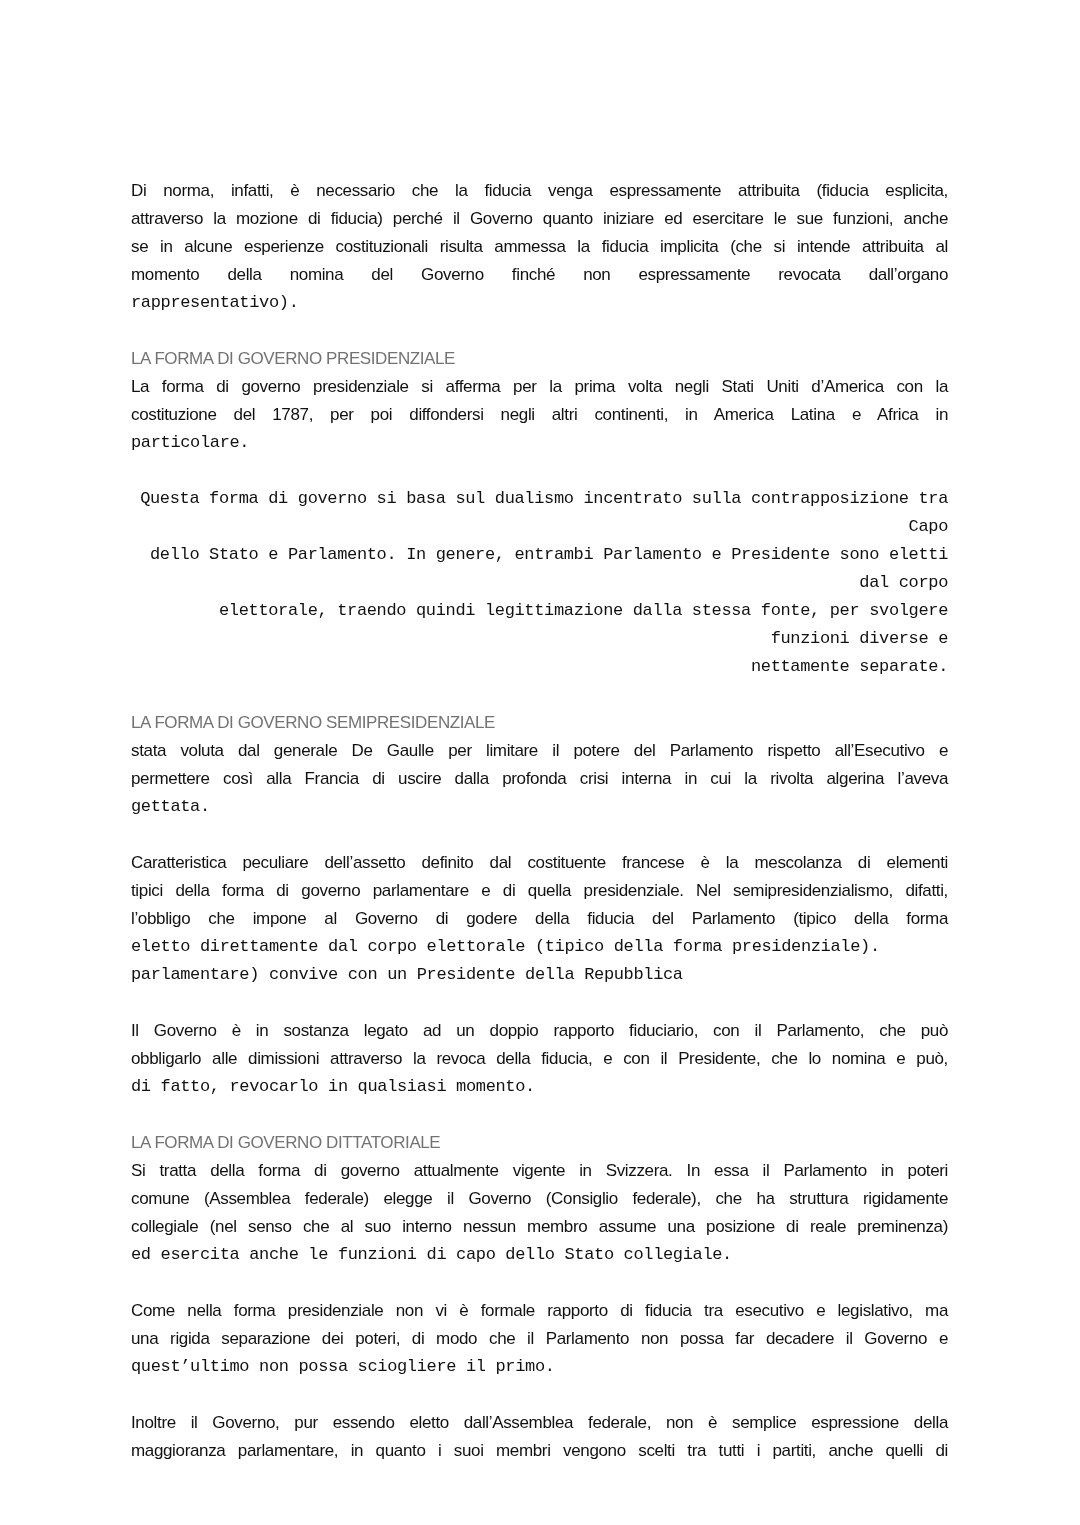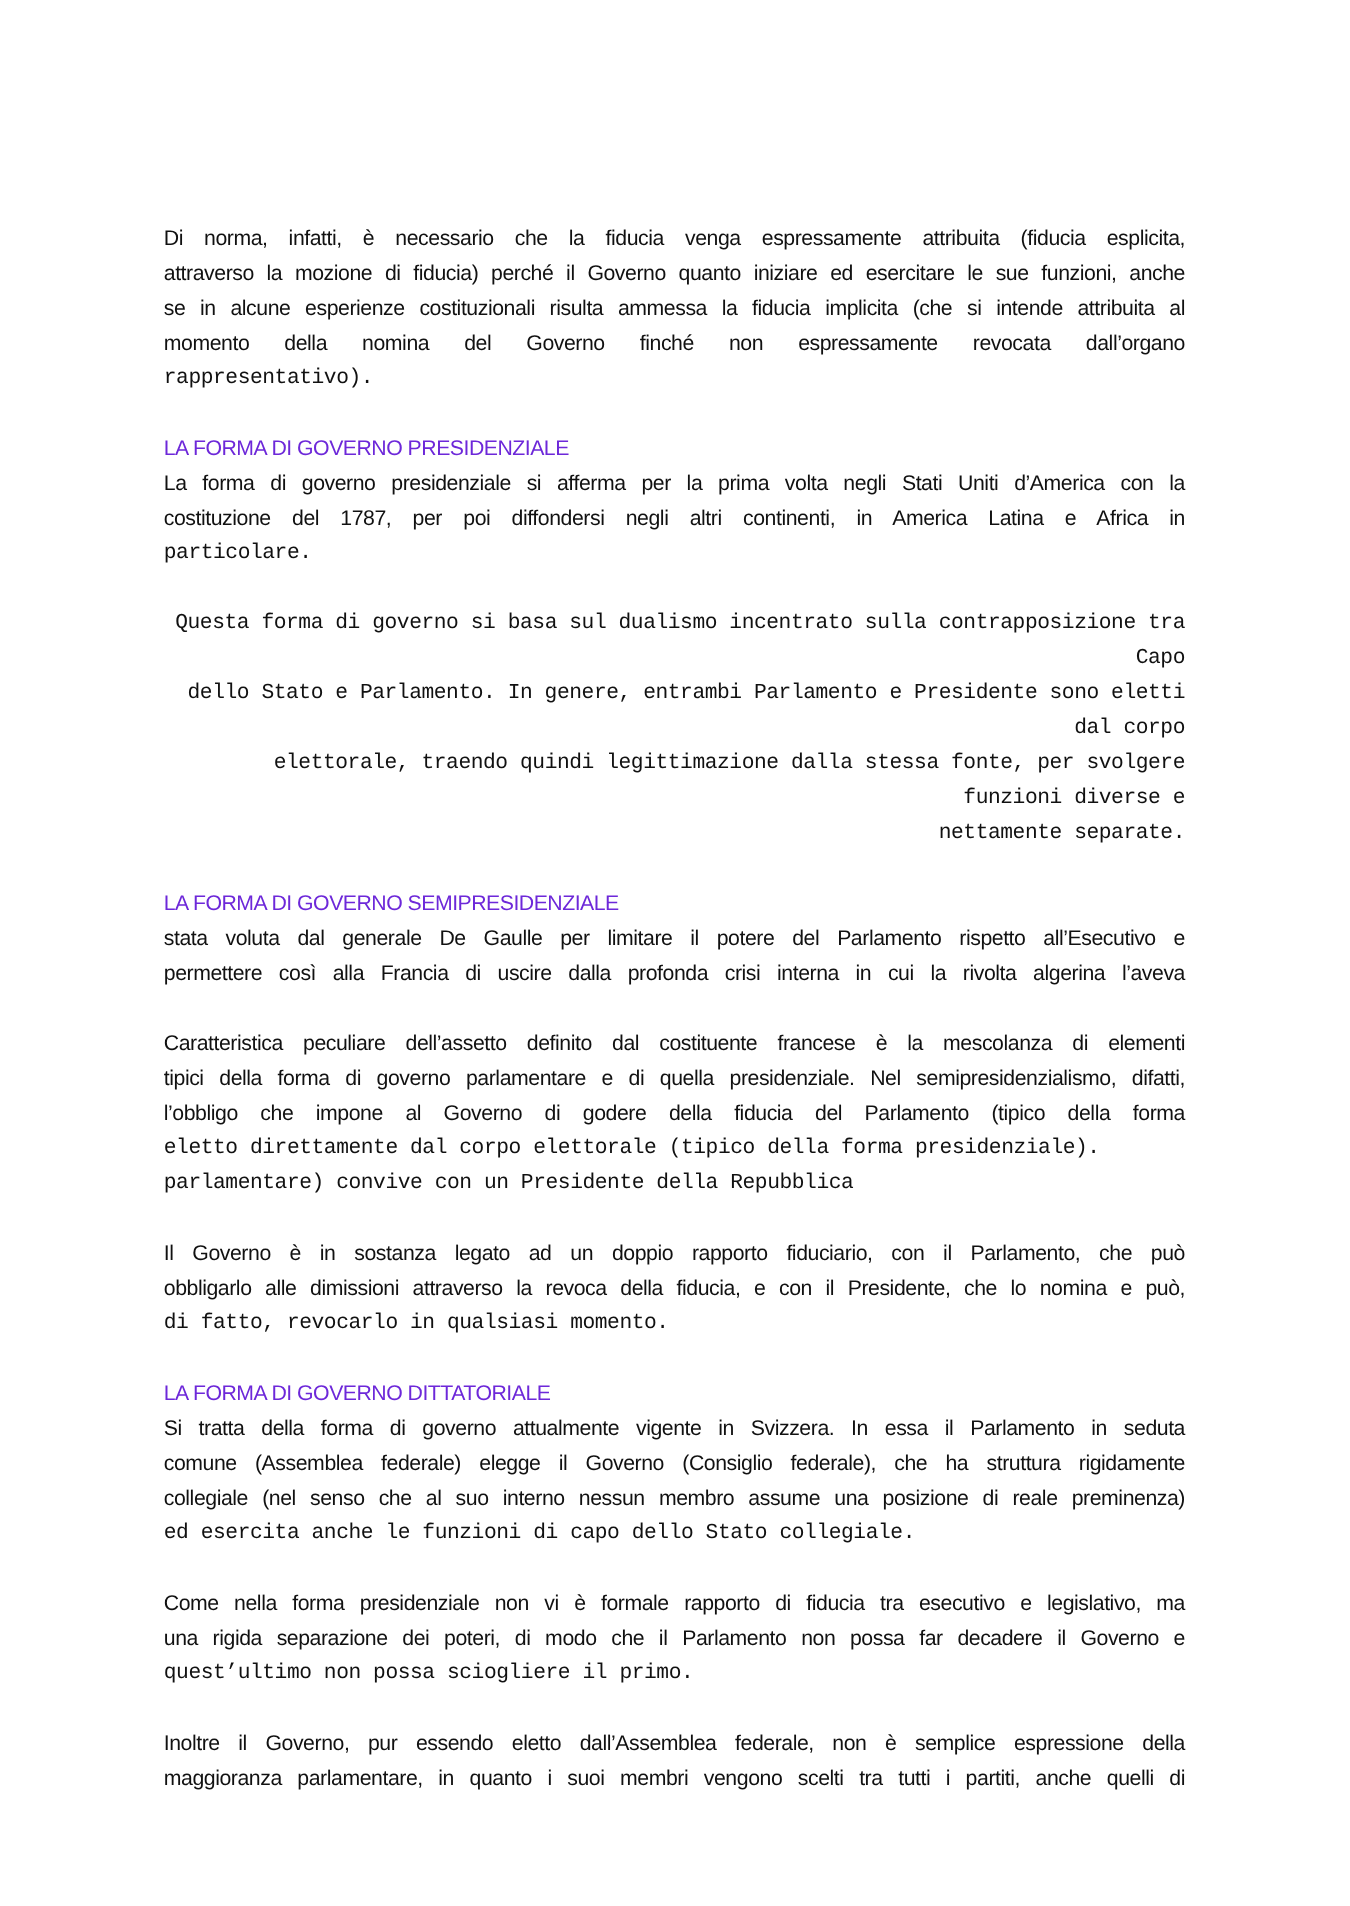--- a/index.html
+++ b/index.html
@@ -11,21 +11,21 @@
     width: 817px;
     font-family: "Liberation Sans", sans-serif;
     font-size: 17px;
     line-height: 28px;
     color: #111111;
     letter-spacing: -0.35px;
     margin-top: 48px;
   }
   .p { margin: 0 0 28px 0; text-align: justify; }
   .p.last { margin-bottom: 0; }
-  .heading { margin: 0; color: #6d28d9; font-size: 17px; line-height: 28px; letter-spacing: -0.4px; }
+  .heading { margin: 0; color: #737373; font-size: 17px; line-height: 28px; letter-spacing: -0.4px; }
   .nojust { text-align: right; }
   .line { display: block; font-family: Liberation Mono, monospace; }
   .jl { display: block; text-align: justify; text-align-last: justify; }
 </style>
 </head>
 <body>
 
 <div class="page">
 
   <div class="p">
@@ -46,37 +46,38 @@
     <span class="line">Questa forma di governo si basa sul dualismo incentrato sulla contrapposizione tra Capo</span>
     <span class="line">dello Stato e Parlamento. In genere, entrambi Parlamento e Presidente sono eletti dal corpo</span>
     <span class="line">elettorale, traendo quindi legittimazione dalla stessa fonte, per svolgere funzioni diverse e</span>
     <span class="line">nettamente separate.</span>
   </div>
 
   <div class="heading">LA FORMA DI GOVERNO SEMIPRESIDENZIALE</div>
   <div class="p">
     <span class="jl">stata voluta dal generale De Gaulle per limitare il potere del Parlamento rispetto all’Esecutivo e</span>
     <span class="jl">permettere così alla Francia di uscire dalla profonda crisi interna in cui la rivolta algerina l’aveva</span>
+    <span class="line">gettata.</span>
   </div>
   <div class="p">
     <span class="jl">Caratteristica peculiare dell’assetto definito dal costituente francese è la mescolanza di elementi</span>
     <span class="jl">tipici della forma di governo parlamentare e di quella presidenziale. Nel semipresidenzialismo, difatti,</span>
     <span class="jl">l’obbligo che impone al Governo di godere della fiducia del Parlamento (tipico della forma</span>
     <span class="line">eletto direttamente dal corpo elettorale (tipico della forma presidenziale).</span>
     <span class="line">parlamentare) convive con un Presidente della Repubblica</span>
   </div>
   <div class="p">
     <span class="jl">Il Governo è in sostanza legato ad un doppio rapporto fiduciario, con il Parlamento, che può</span>
     <span class="jl">obbligarlo alle dimissioni attraverso la revoca della fiducia, e con il Presidente, che lo nomina e può,</span>
     <span class="line">di fatto, revocarlo in qualsiasi momento.</span>
   </div>
 
   <div class="heading">LA FORMA DI GOVERNO DITTATORIALE</div>
   <div class="p">
-    <span class="jl">Si tratta della forma di governo attualmente vigente in Svizzera. In essa il Parlamento in seduta</span>
+    <span class="jl">Si tratta della forma di governo attualmente vigente in Svizzera. In essa il Parlamento in poteri</span>
     <span class="jl">comune (Assemblea federale) elegge il Governo (Consiglio federale), che ha struttura rigidamente</span>
     <span class="jl">collegiale (nel senso che al suo interno nessun membro assume una posizione di reale preminenza)</span>
     <span class="line">ed esercita anche le funzioni di capo dello Stato collegiale.</span>
   </div>
   <div class="p">
     <span class="jl">Come nella forma presidenziale non vi è formale rapporto di fiducia tra esecutivo e legislativo, ma</span>
     <span class="jl">una rigida separazione dei poteri, di modo che il Parlamento non possa far decadere il Governo e</span>
     <span class="line">quest’ultimo non possa sciogliere il primo.</span>
   </div>
   <div class="p last">

